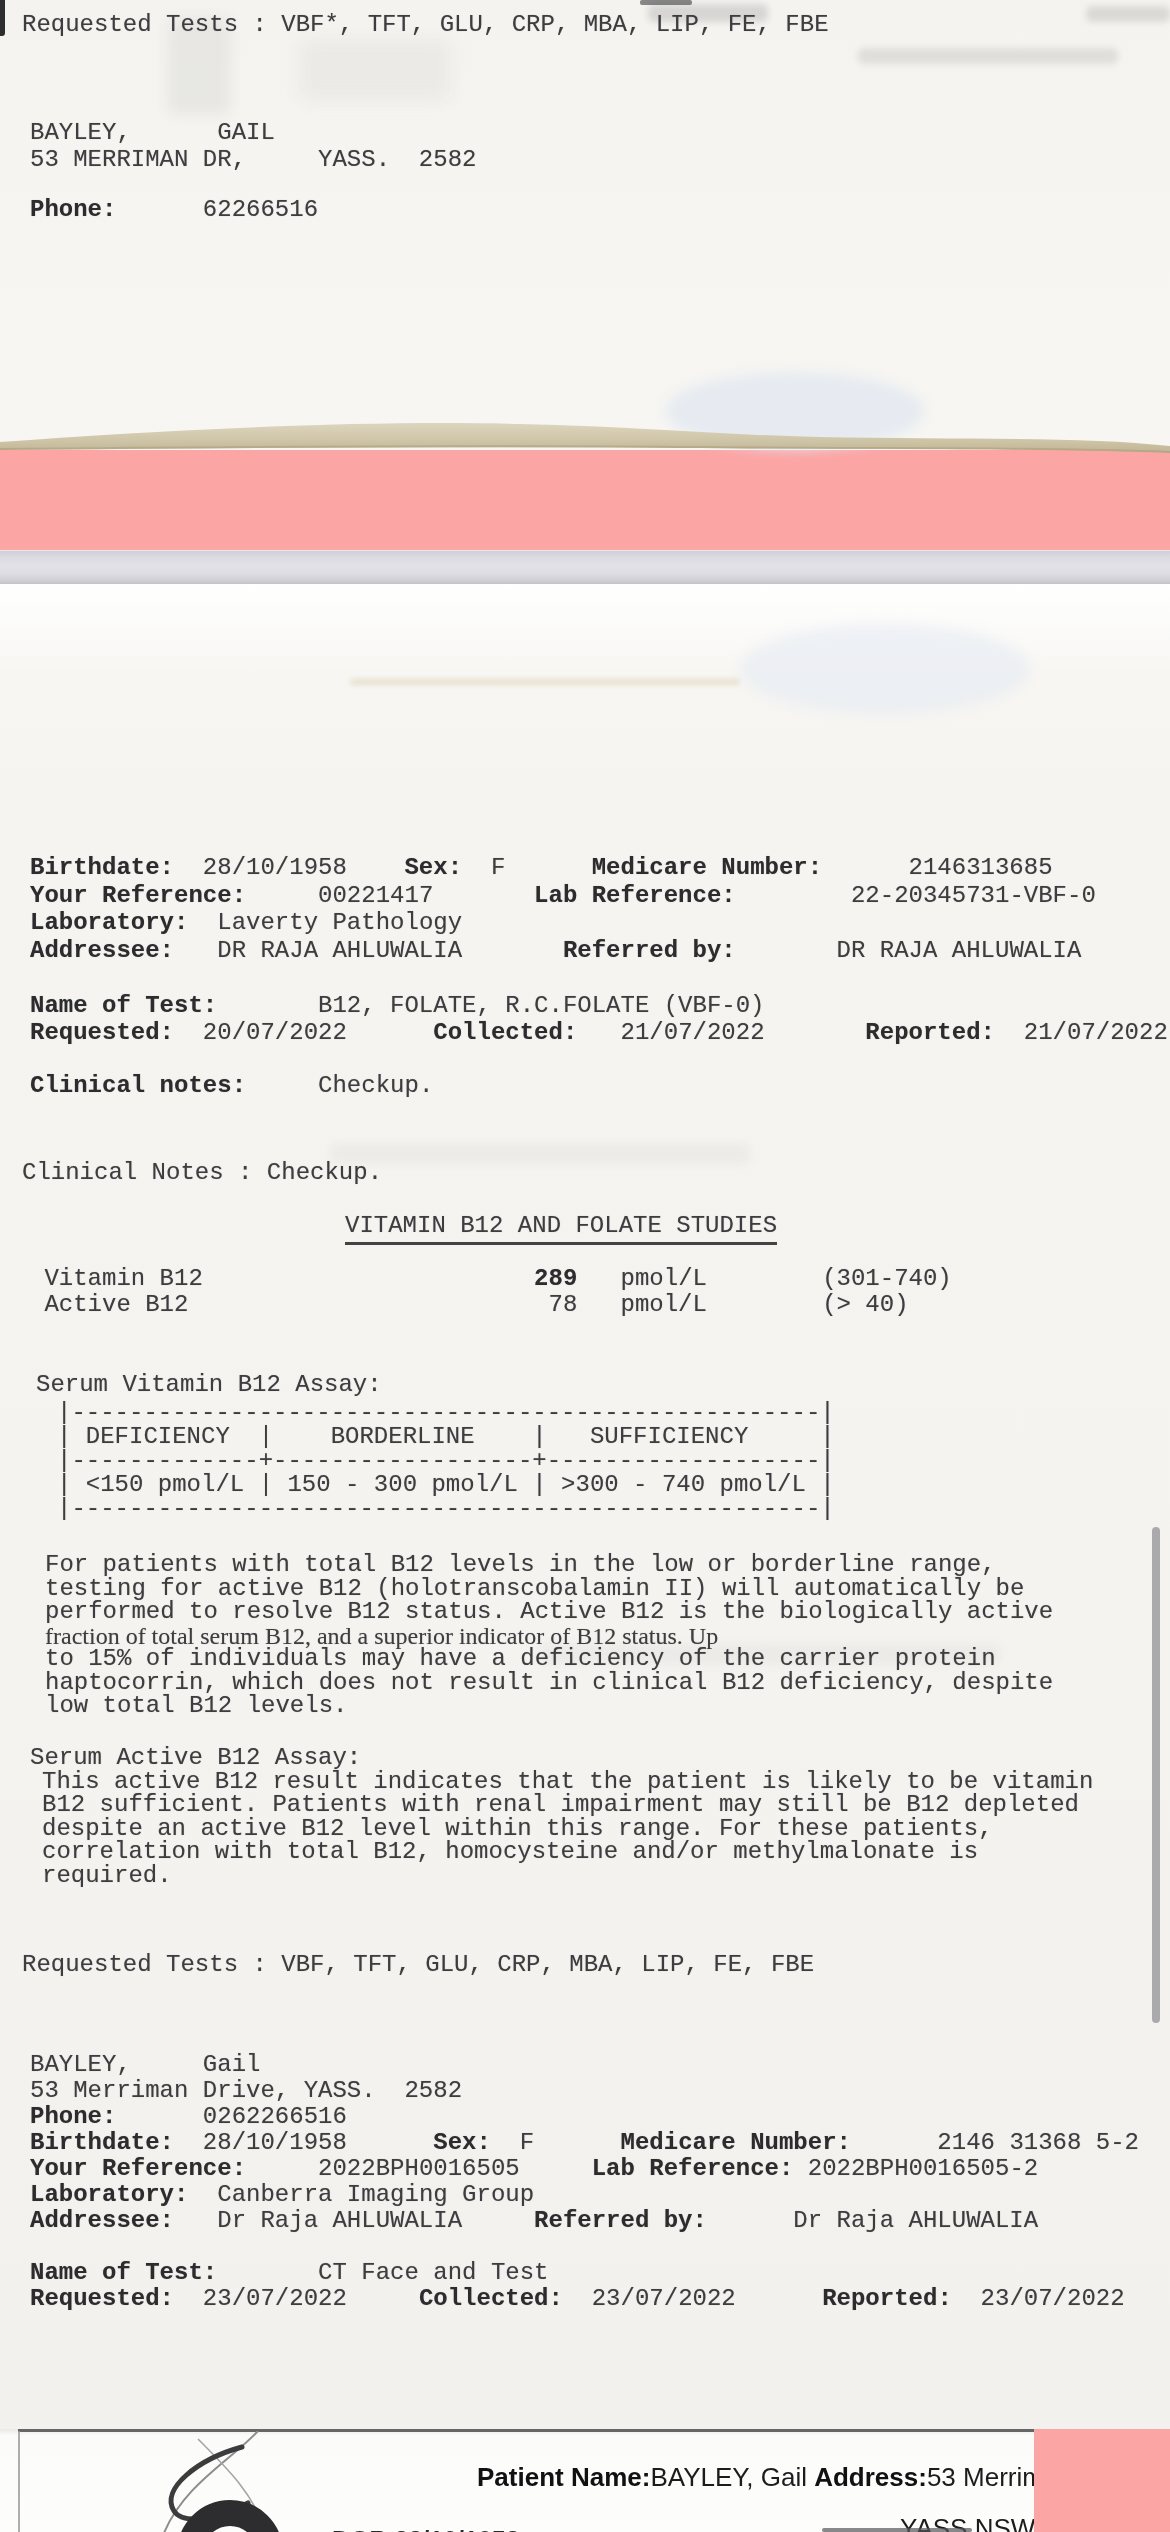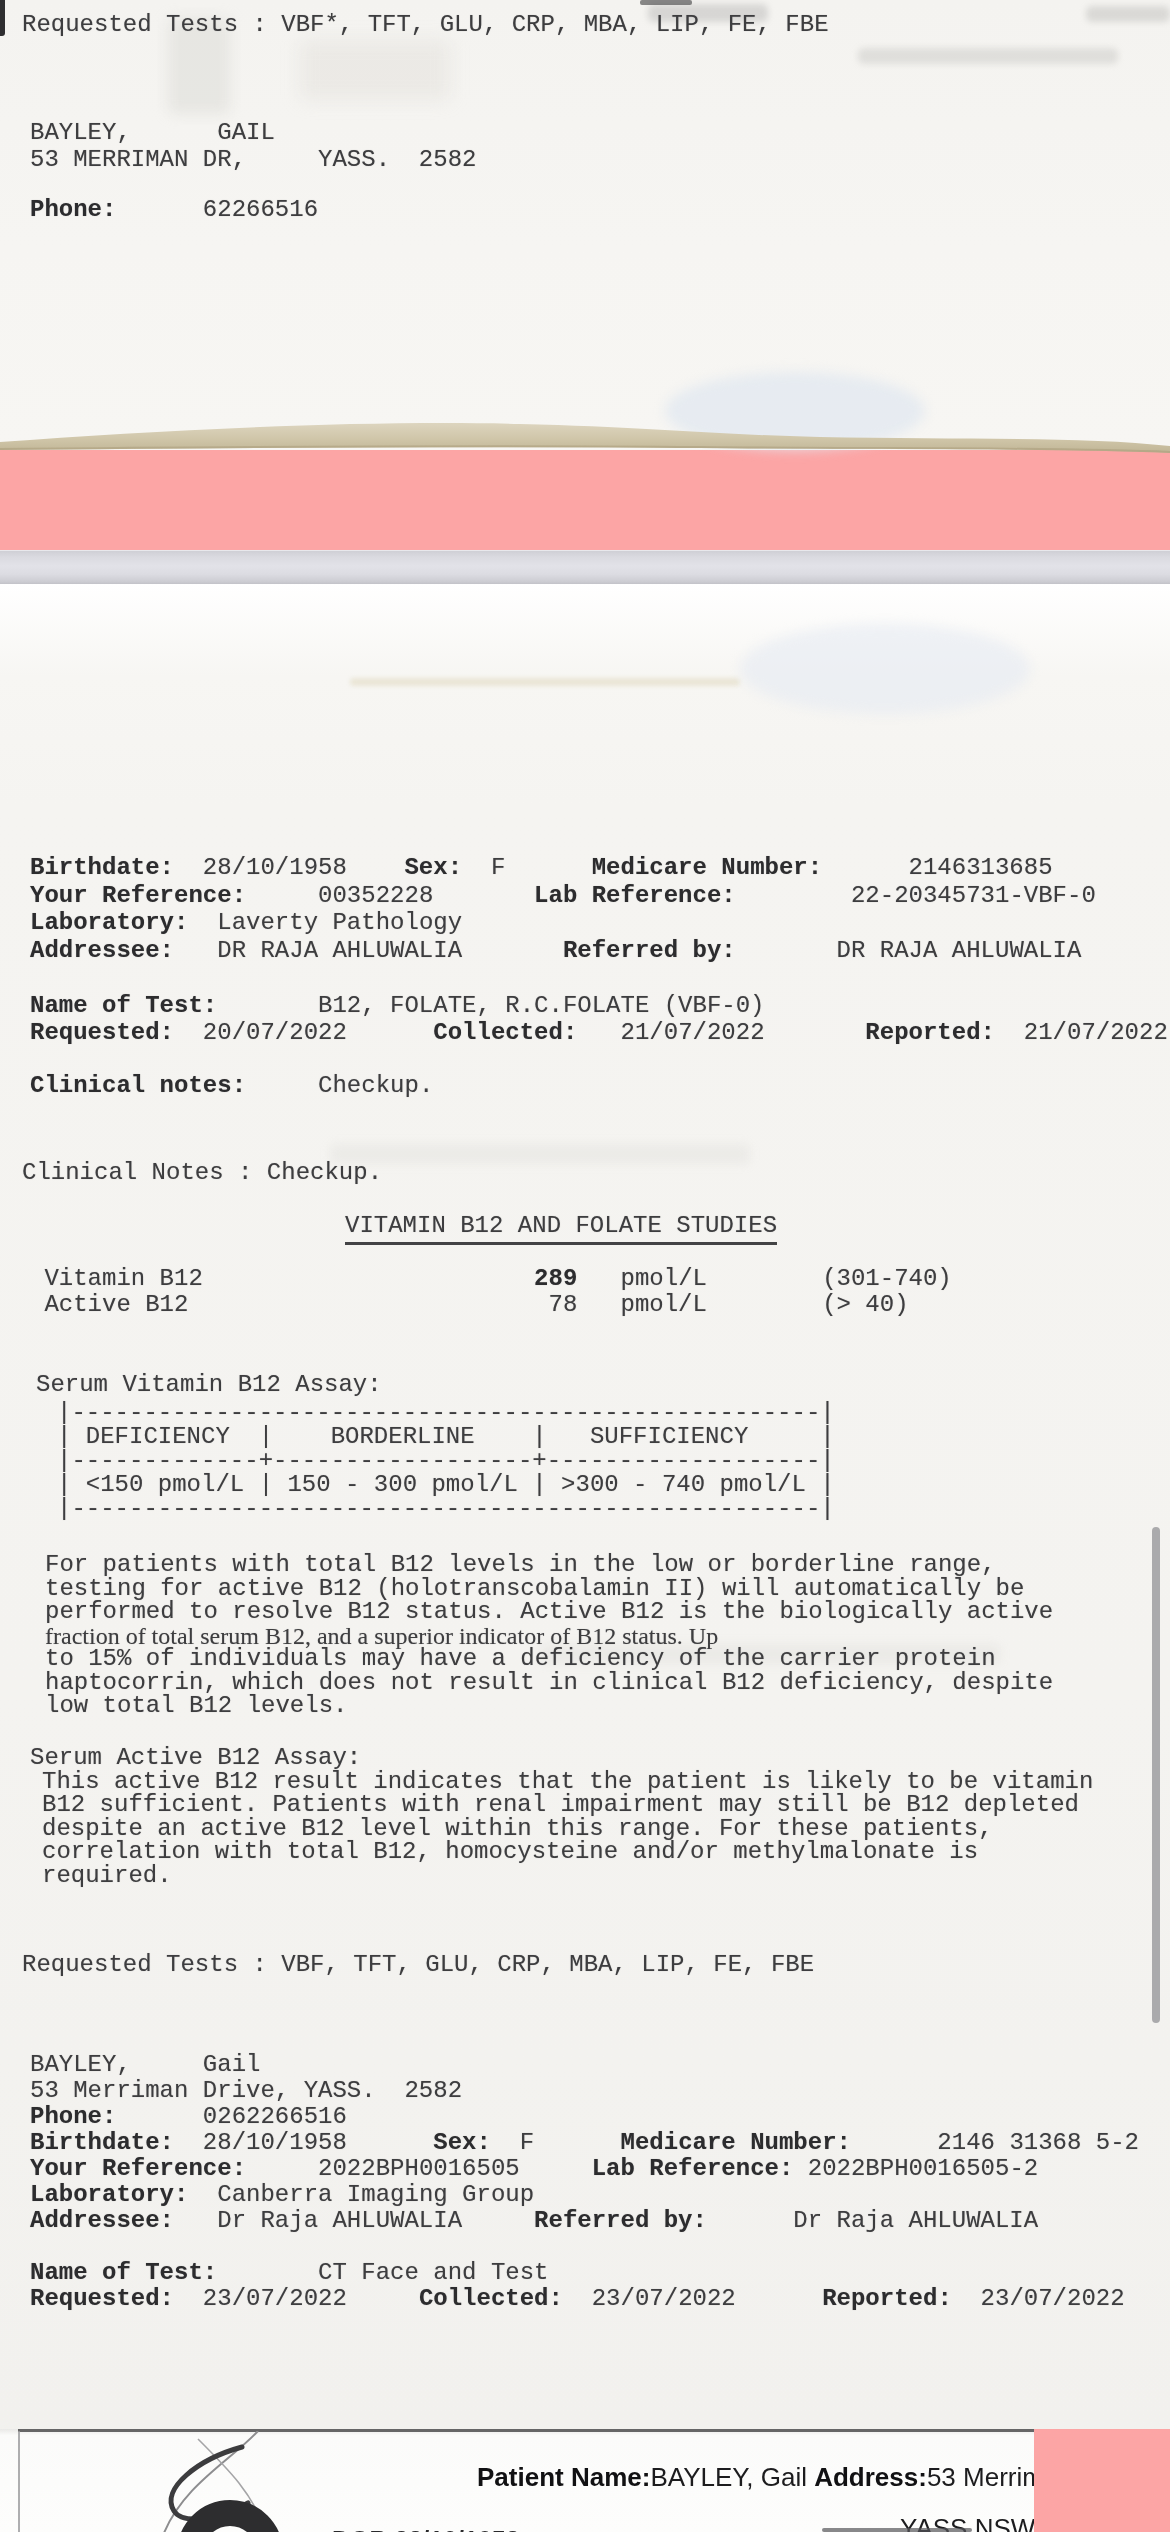--- a/index.html
+++ b/index.html
@@ -91,21 +91,21 @@
   <div class="page" id="page2">
 
     <div class="ghost" style="left:350px;top:94px;width:390px;height:8px;background:rgba(220,210,180,.45);filter:blur(2px);"></div>
     <div class="blob" style="left:740px;top:40px;width:290px;height:90px;background:rgba(228,234,242,.55);"></div>
     <div class="ghost" style="left:330px;top:560px;width:420px;height:20px;background:rgba(200,200,192,.18);filter:blur(5px);"></div>
     <div class="ghost" style="left:540px;top:1060px;width:460px;height:20px;background:rgba(195,195,188,.16);filter:blur(5px);"></div>
 
   </div>
   <div id="doc2-lines">
       <div class="tline" style="left: 30px; top: 855px;"><span class="b">Birthdate:</span><span>  28/10/1958    </span><span class="b">Sex:</span><span>  F      </span><span class="b">Medicare Number:</span><span>      2146313685</span></div>
-      <div class="tline" style="left: 30px; top: 883px;"><span class="b">Your Reference:</span><span>     00352228       </span><span class="b">Lab Reference:</span><span>        22-20345731-VBF-0</span></div>
+      <div class="tline" style="left: 30px; top: 883px;"><span class="b">Your Reference:</span><span>     00221417       </span><span class="b">Lab Reference:</span><span>        22-20345731-VBF-0</span></div>
       <div class="tline" style="left: 30px; top: 910px;"><span class="b">Laboratory:</span><span>  Laverty Pathology</span></div>
       <div class="tline" style="left: 30px; top: 938px;"><span class="b">Addressee:</span><span>   DR RAJA AHLUWALIA       </span><span class="b">Referred by:</span><span>       DR RAJA AHLUWALIA</span></div>
       <div class="tline" style="left: 30px; top: 993px;"><span class="b">Name of Test:</span><span>       B12, FOLATE, R.C.FOLATE (VBF-0)</span></div>
       <div class="tline" style="left: 30px; top: 1020px;"><span class="b">Requested:</span><span>  20/07/2022      </span><span class="b">Collected:</span><span>   21/07/2022       </span><span class="b">Reported:</span><span>  21/07/2022</span></div>
       <div class="tline" style="left: 30px; top: 1073px;"><span class="b">Clinical notes:</span><span>     Checkup.</span></div>
       <div class="tline" style="left: 22px; top: 1160px;"><span>Clinical Notes : Checkup.</span></div>
       <div class="tline" style="left: 345px; top: 1213px;"><span class="u">VITAMIN B12 AND FOLATE STUDIES</span></div>
       <div class="tline" style="left: 30px; top: 1266px;"><span> Vitamin B12                       </span><span class="b">289</span><span>   pmol/L        (301-740)</span></div>
       <div class="tline" style="left: 30px; top: 1292px;"><span> Active B12                         78   pmol/L        (&gt; 40)</span></div>
       <div class="tline" style="left: 36px; top: 1372px;"><span>Serum Vitamin B12 Assay:</span></div>

